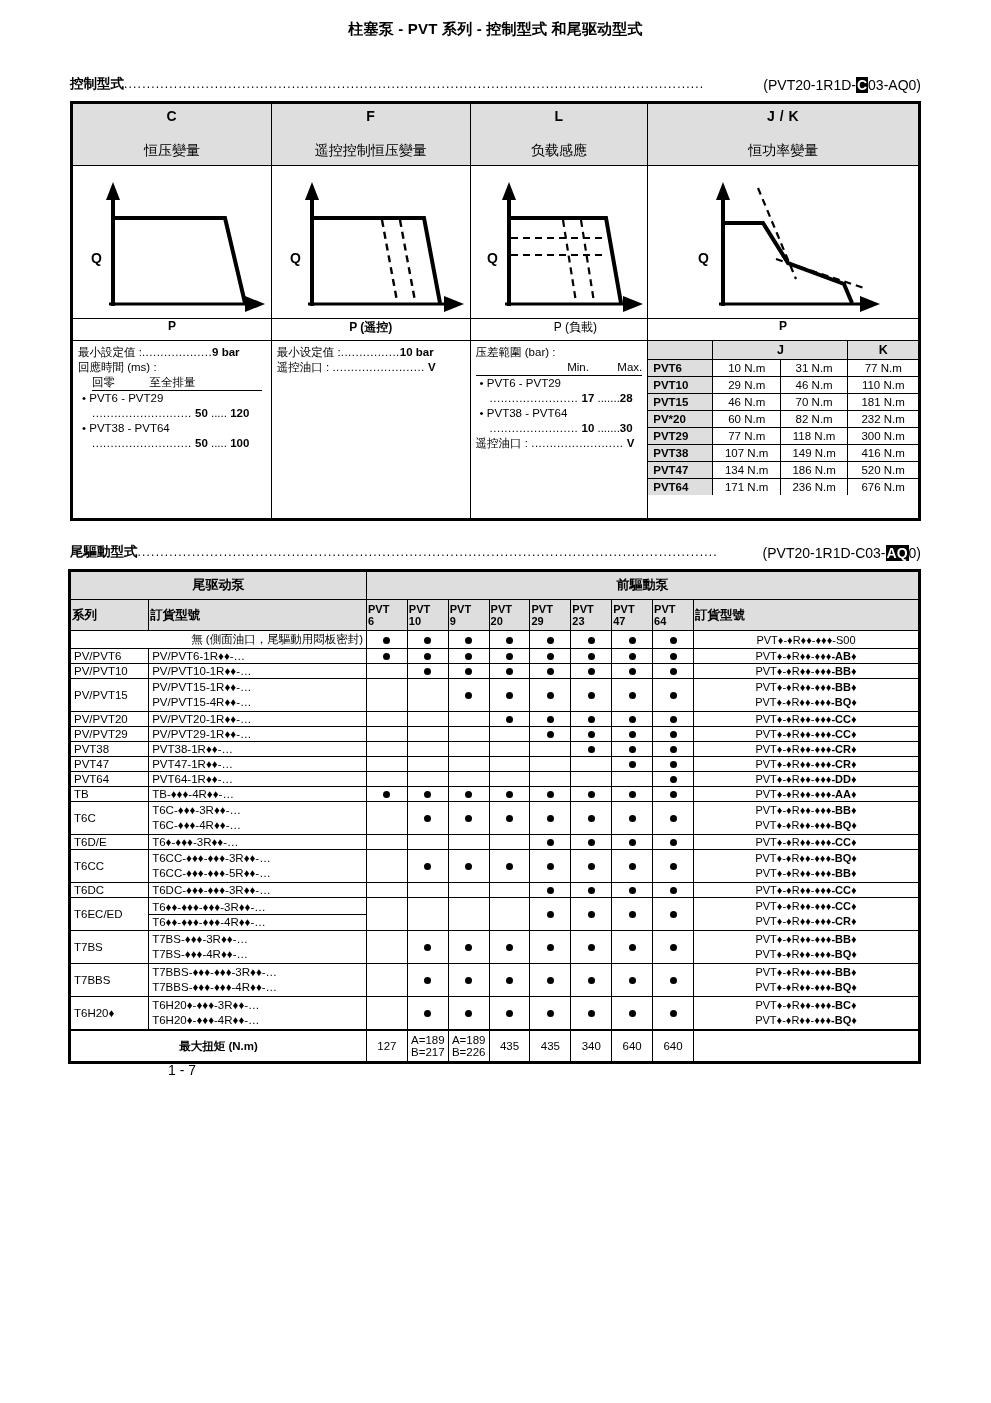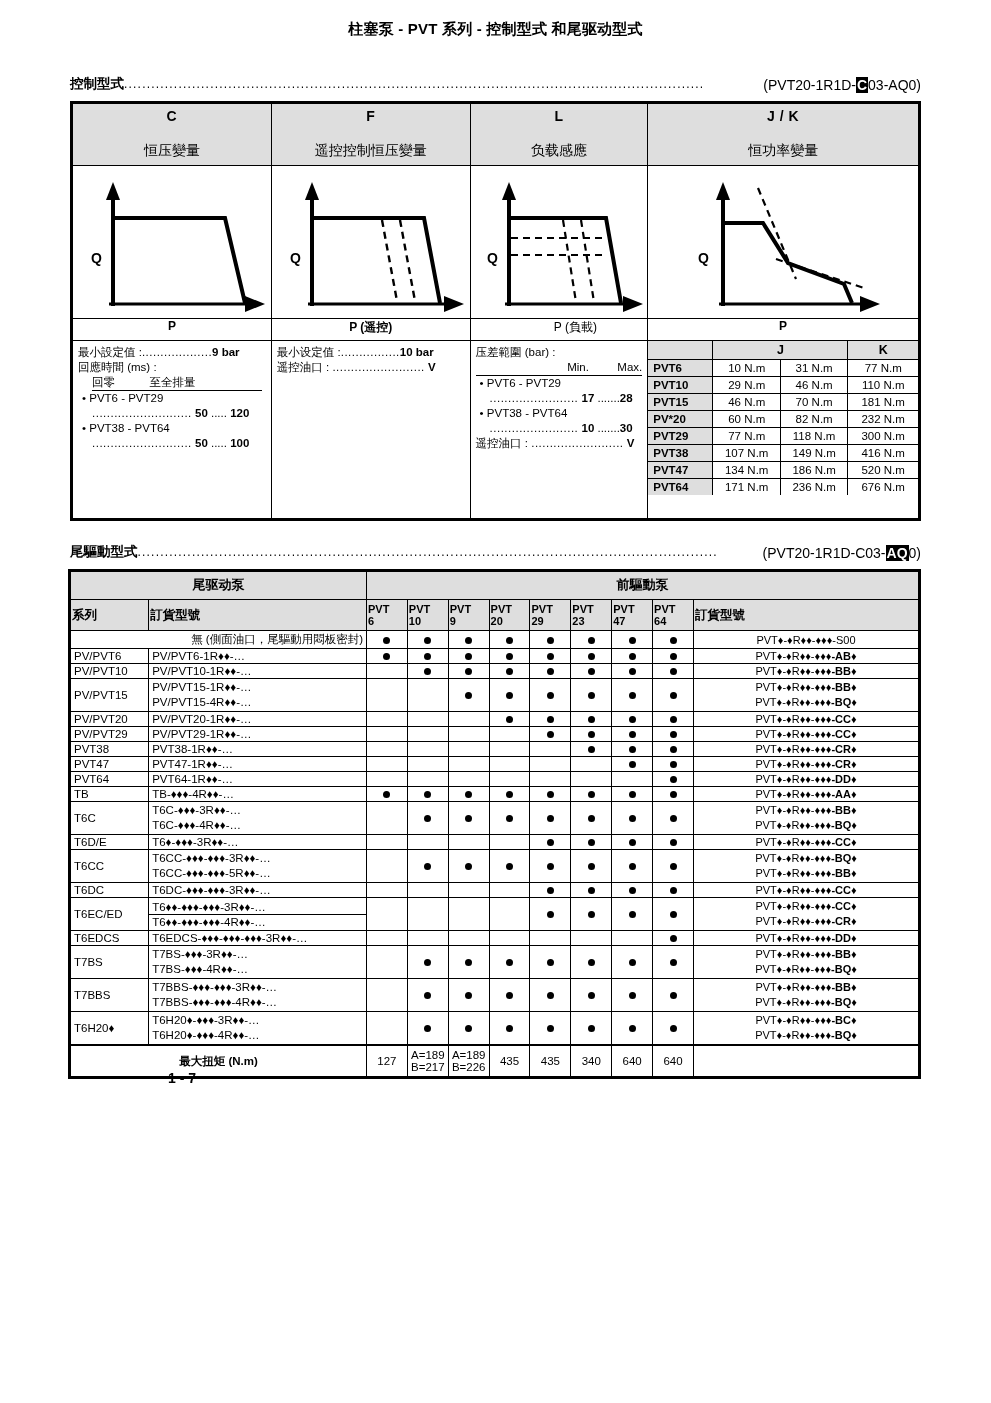--- a/index.html
+++ b/index.html
@@ -94,21 +94,21 @@
   td.none-label{ text-align:right !important; padding-right:6px; font-size:11.5px; }
   .torque-label{ text-align:center; font-weight:bold; font-size:12.5px; }
   tr.torque td{ border-top:2px solid #000; padding:3px 2px; text-align:center; font-size:11.5px;}
   .ab{ font-size:10.5px; line-height:12px; }
   .b{ font-weight:bold; }
 
   .split-cell{ padding:0 !important; }
   .split-cell > div{ padding:1px 3px; }
   .split-cell > div:first-child{ border-bottom:1px solid #000; }
 
-  .footer{ position:absolute; left:168px; bottom:20px; font-size:14px; font-weight:bold; }
+  .footer{ position:absolute; left:168px; bottom:28px; font-size:14px; font-weight:normal; }
 </style>
 </head>
 <body>
 
 <div class="page">
 
   <div class="doc-title">柱塞泵 - PVT 系列 - 控制型式 和尾驱动型式</div>
 
   <div class="section-head" style="margin-top:36px;">
     <span>控制型式</span>
@@ -638,37 +638,20 @@
             <td class="c-dot"><span class="dot"></span></td>
             <td class="c-dot"><span class="dot"></span></td>
             <td class="c-dot"><span class="dot"></span></td>
             <td class="c-dot"><span class="dot"></span></td>
             <td class="c-order subrow">
               <div>PVT♦-♦R♦♦-♦♦♦<b>-CC♦</b></div>
               <div>PVT♦-♦R♦♦-♦♦♦<b>-CR♦</b></div>
             </td>
           </tr>
           <tr>
-            <td class="c-series">T6EDCS</td>
-            <td class="c-model">
-              <div>T6EDCS-♦♦♦-♦♦♦-♦♦♦-3R♦♦-…</div>
-            </td>
-            <td class="c-dot"></td>
-            <td class="c-dot"></td>
-            <td class="c-dot"></td>
-            <td class="c-dot"></td>
-            <td class="c-dot"></td>
-            <td class="c-dot"></td>
-            <td class="c-dot"></td>
-            <td class="c-dot"><span class="dot"></span></td>
-            <td class="c-order">
-              <div>PVT♦-♦R♦♦-♦♦♦<b>-DD♦</b></div>
-            </td>
-          </tr>
-          <tr>
             <td class="c-series">T7BS</td>
             <td class="c-model subrow">
               <div>T7BS-♦♦♦-3R♦♦-…</div>
               <div>T7BS-♦♦♦-4R♦♦-…</div>
             </td>
             <td class="c-dot"></td>
             <td class="c-dot"><span class="dot"></span></td>
             <td class="c-dot"><span class="dot"></span></td>
             <td class="c-dot"><span class="dot"></span></td>
             <td class="c-dot"><span class="dot"></span></td>

